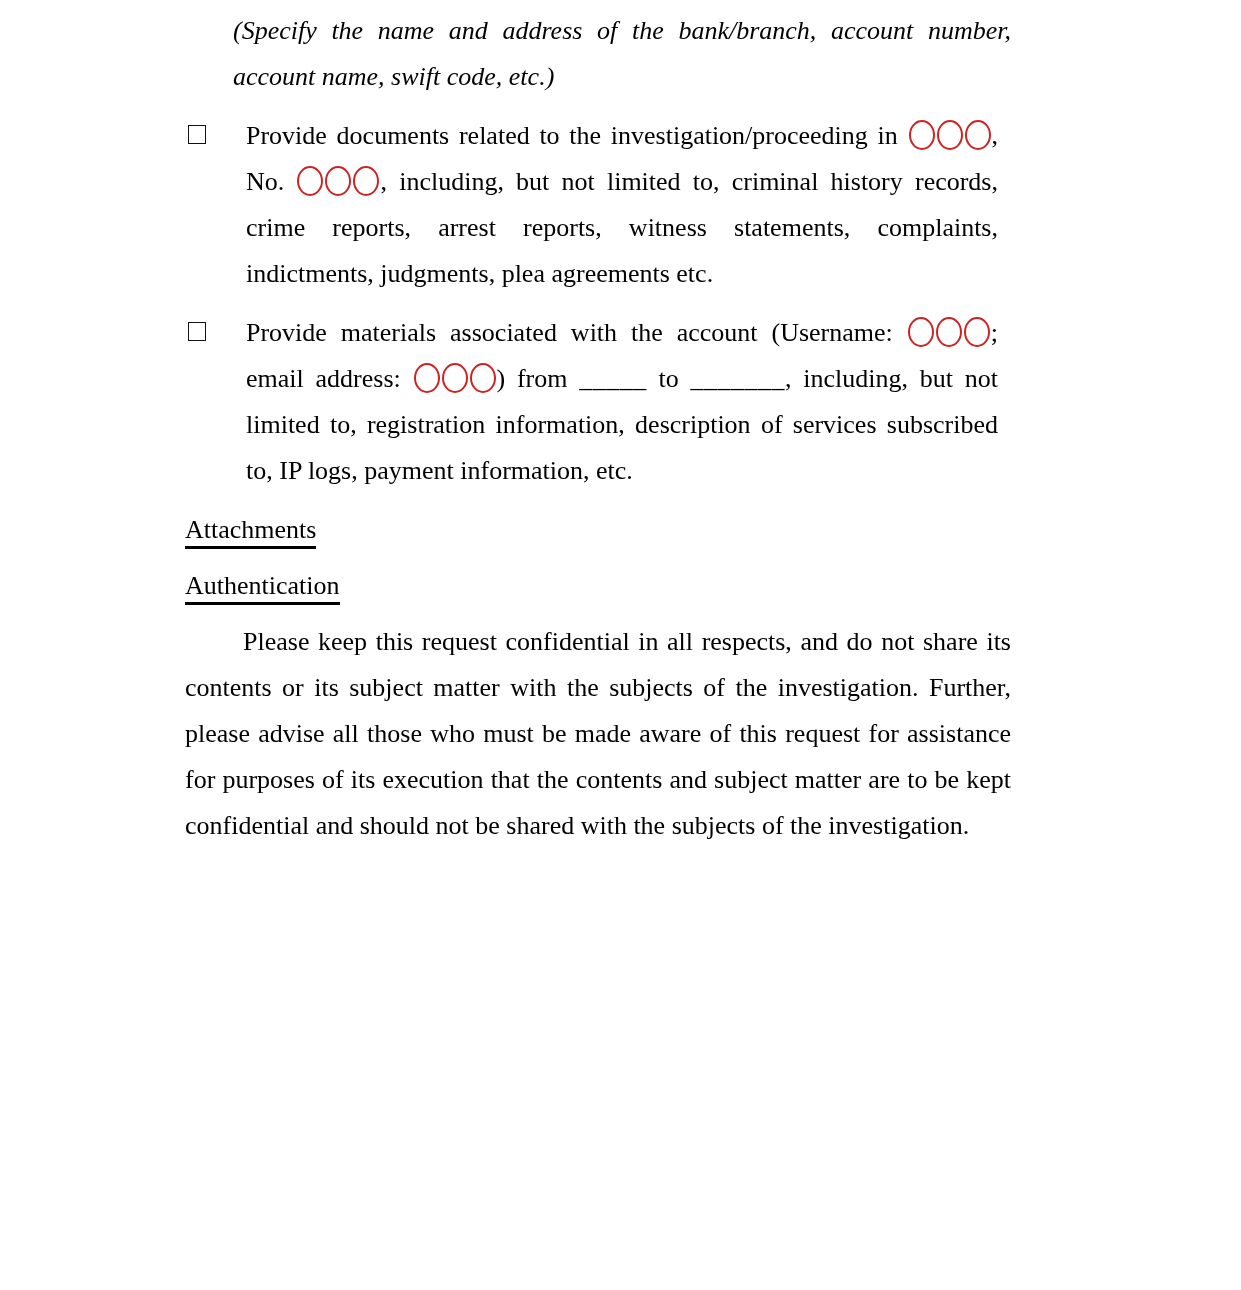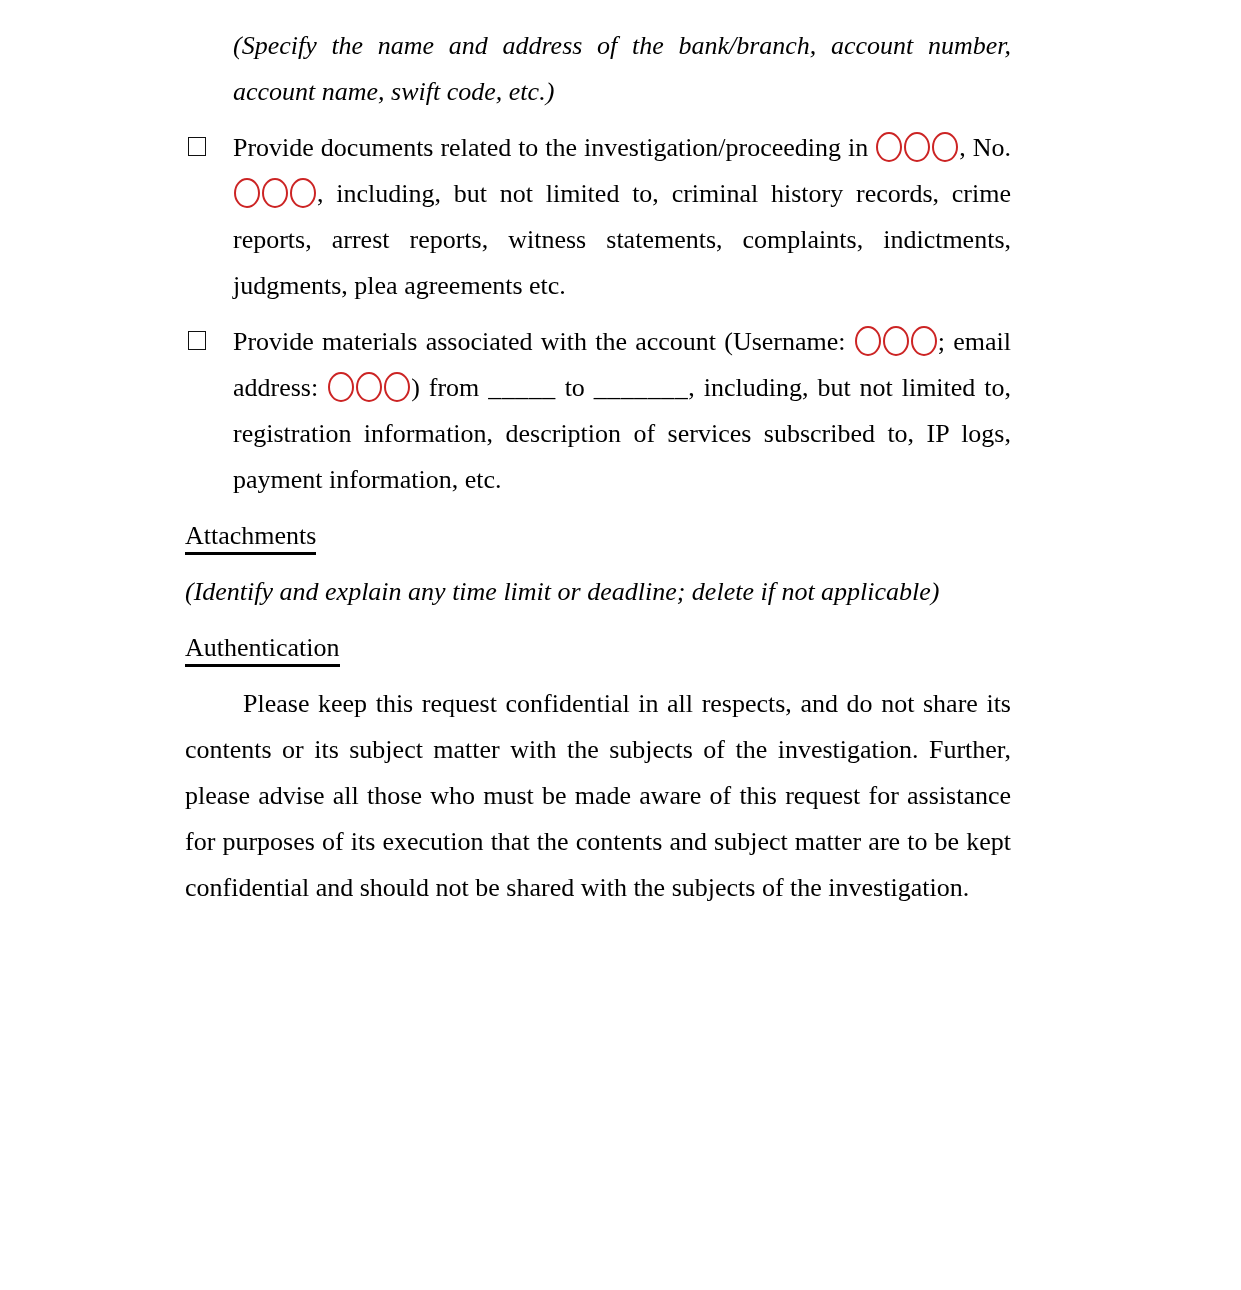--- a/index.html
+++ b/index.html
@@ -11,21 +11,21 @@
     width: 1241px;
     height: 1290px;
     overflow: hidden;
     font-family: "Liberation Serif", "DejaVu Serif", serif;
     color: #000000;
   }
   .page {
     box-sizing: border-box;
     width: 1197px;
     height: 1290px;
-    padding: 23px 186px 0 185px;
+    padding: 8px 186px 0 185px;
     background: #ffffff;
   }
   .doc-body p, .doc-body h2, .doc-body .check-item {
     margin: 0 0 10px 0;
     font-size: 26px;
     line-height: 46px;
     text-align: justify;
     font-weight: normal;
   }
   .note {
@@ -33,21 +33,21 @@
     font-size: 25px;
   }
   .hanging {
     margin-left: 48px !important;
   }
   .check-item {
     position: relative;
     padding-left: 48px;
   }
   .check-item .check-text {
-    margin: 0;
+    margin: 13px;
   }
   .checkbox {
     position: absolute;
     left: 3px;
     top: 12px;
     width: 18px;
     height: 19px;
     box-sizing: border-box;
     border: 1.8px solid #111111;
     background: #ffffff;
@@ -90,17 +90,16 @@
       <p class="note hanging"><span>(Specify the name and address of the bank/branch, account number, account name, swift code, etc.)</span></p>
       <div class="check-item">
         <span class="checkbox"></span>
         <p class="check-text"><span>Provide documents related to the investigation/proceeding in </span><span class="circles"><span class="circle" style="border-color: rgb(204, 36, 36);"></span><span class="circle" style="border-color: rgb(204, 36, 36);"></span><span class="circle" style="border-color: rgb(204, 36, 36);"></span><span>,</span></span><span> No. </span><span class="circles"><span class="circle" style="border-color: rgb(204, 36, 36);"></span><span class="circle" style="border-color: rgb(204, 36, 36);"></span><span class="circle" style="border-color: rgb(204, 36, 36);"></span><span>,</span></span><span> including, but not limited to, criminal history records, crime reports, arrest reports, witness statements, complaints, indictments, judgments, plea agreements etc.</span></p>
       </div>
       <div class="check-item">
         <span class="checkbox"></span>
         <p class="check-text"><span>Provide materials associated with the account (Username: </span><span class="circles"><span class="circle" style="border-color: rgb(204, 36, 36);"></span><span class="circle" style="border-color: rgb(204, 36, 36);"></span><span class="circle" style="border-color: rgb(204, 36, 36);"></span><span>;</span></span><span> email address: </span><span class="circles"><span class="circle" style="border-color: rgb(204, 36, 36);"></span><span class="circle" style="border-color: rgb(204, 36, 36);"></span><span class="circle" style="border-color: rgb(204, 36, 36);"></span><span>)</span></span><span> from </span><span class="blank">_____</span><span> to </span><span class="blank">_______</span><span>, including, but not limited to, registration information, description of services subscribed to, IP logs, payment information, etc.</span></p>
       </div>
       <h2 class="heading"><span class="heading-text">Attachments</span></h2>
-      <p class="note"><span>(Identify and explain any time limit or deadline; delete if not applicable)</span></p>
       <h2 class="heading"><span class="heading-text">Authentication</span></h2>
       <p class="body-paragraph indent">Please keep this request confidential in all respects, and do not share its contents or its subject matter with the subjects of the investigation. Further, please advise all those who must be made aware of this request for assistance for purposes of its execution that the contents and subject matter are to be kept confidential and should not be shared with the subjects of the investigation.</p>
     </div>
 </div>
 
 </body></html>

